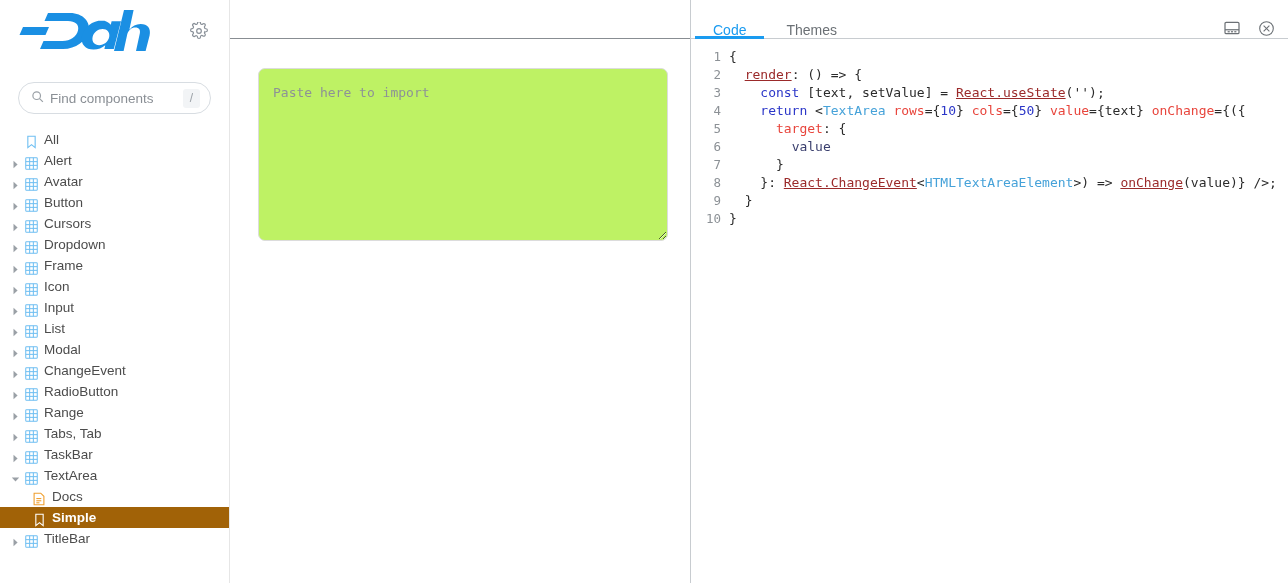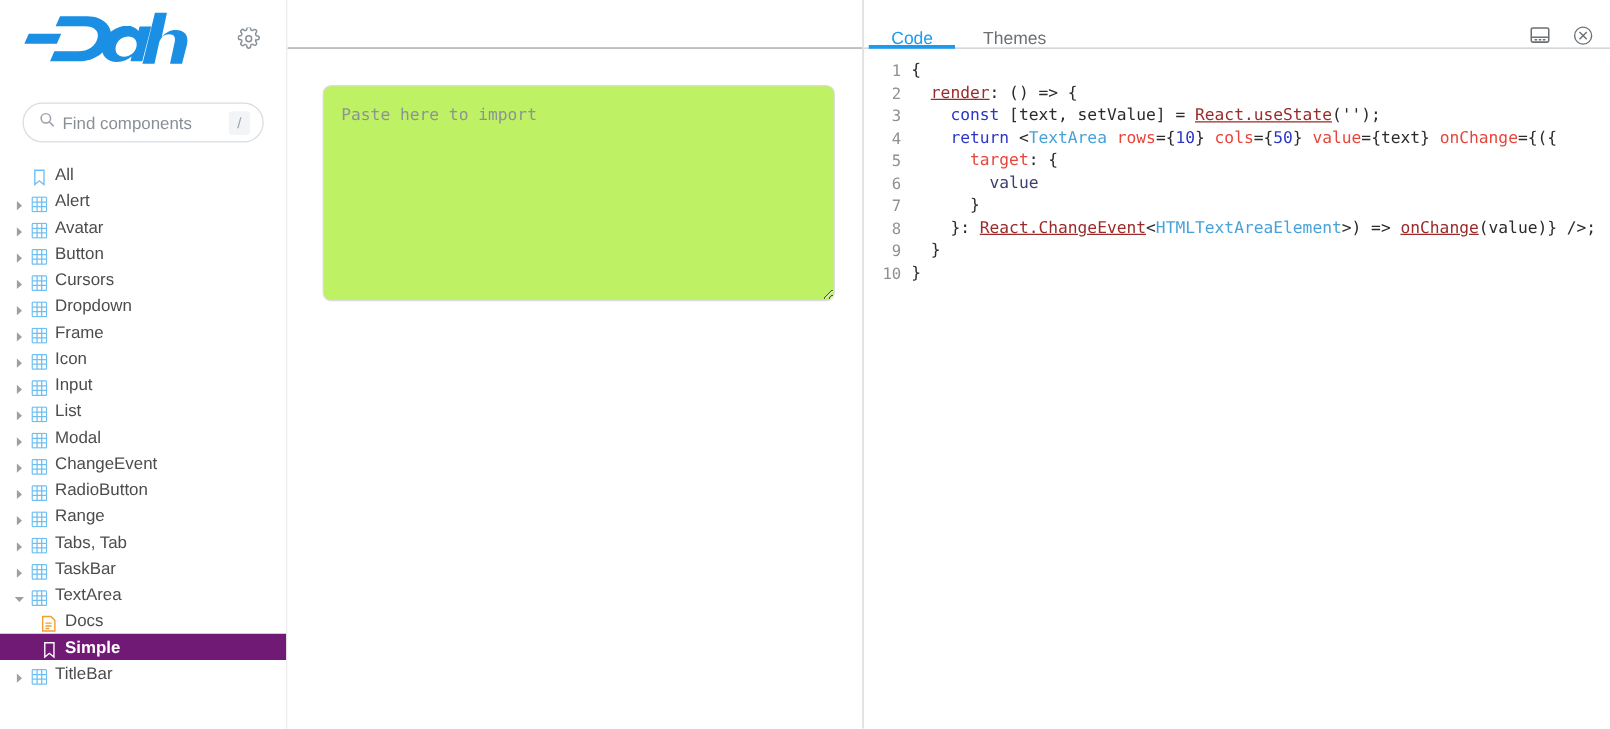--- a/index.html
+++ b/index.html
@@ -114,21 +114,21 @@
   }
   .tree-row .tlabel {
     font-size: 13.5px;
     color: #4c4c4c;
     line-height: 21px;
     padding-left: 4px;
     white-space: nowrap;
   }
   .tree-row.depth1 { padding-left: 30px; }
   .tree-row.selected {
-    background: #701a75;
+    background: #a16207;
   }
   .tree-row.selected .tlabel {
     color: #ffffff;
     font-weight: bold;
   }
 
   
   #center {
     flex: 1 1 auto;
     position: relative;

